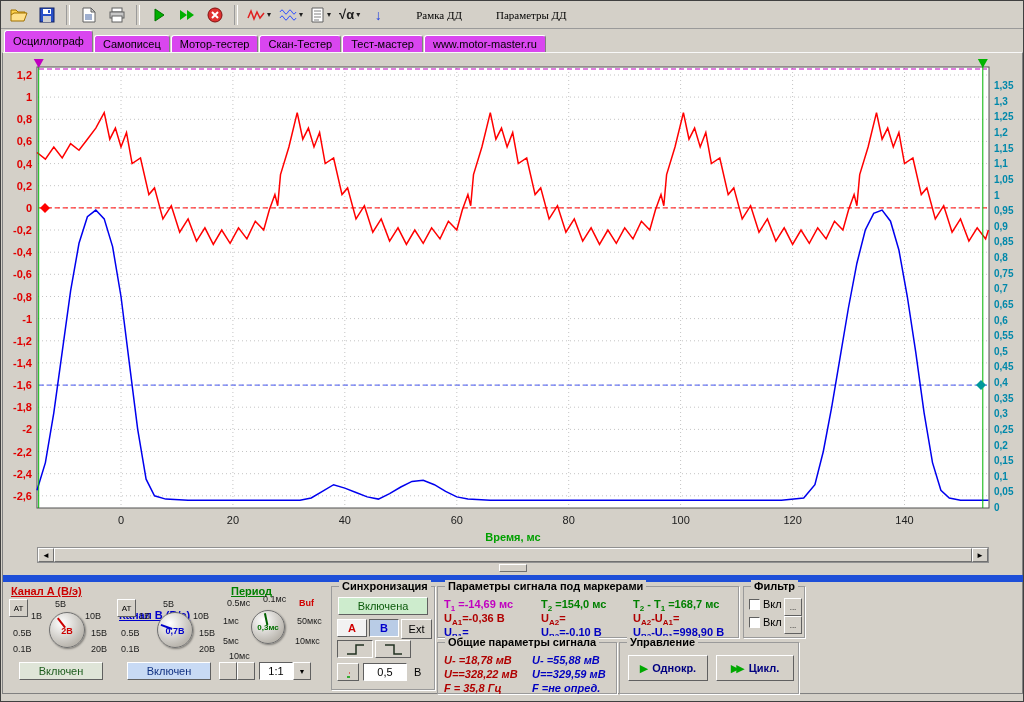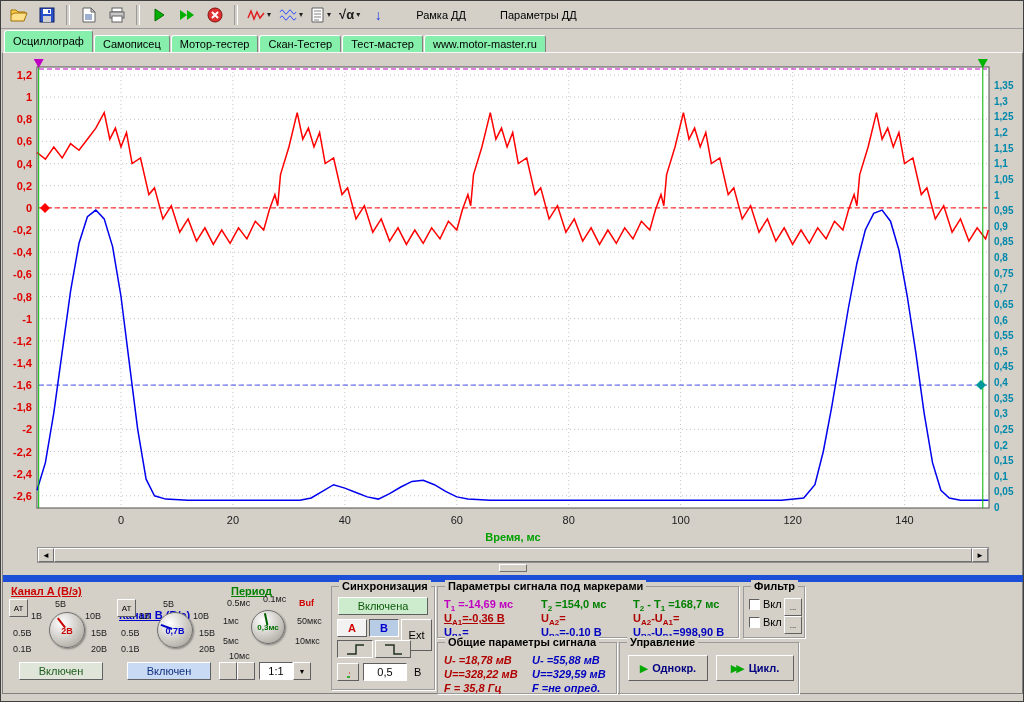--- a/index.html
+++ b/index.html
@@ -6,27 +6,27 @@
   #window{width:1024px;height:702px;position:relative;overflow:hidden;background:#d4d0c8;
     font-family:"Liberation Sans",sans-serif;font-size:11px;color:#000;border:1px solid #404040;box-sizing:border-box;}
   .abs{position:absolute;}
   
   .toolbar{position:absolute;left:0;top:0;width:100%;height:28px;display:flex;align-items:center;
     padding-left:4px;box-sizing:border-box;background:#d4d0c8;border-bottom:1px solid #9a9a9a;}
   .tbtn{height:23px;min-width:26px;display:inline-flex;align-items:center;justify-content:center;
     background:transparent;border:1px solid transparent;margin:0 1px;padding:0 2px;cursor:default;}
   .tsep{width:2px;height:20px;border-left:1px solid #9a9a9a;border-right:1px solid #ffffff;margin:0 5px;}
   .tlabel{height:22px;border:1px solid transparent;background:transparent;padding:0 9px;font-size:11px;
-    font-family:Liberation Sans, sans-serif;margin-left:14px;}
+    font-family:Liberation Serif, serif;margin-left:14px;}
   .dd{font-size:8px;margin-left:2px;color:#202020;}
   .mathglyph{font-size:13px;font-weight:bold;color:#202020;}
   .arrglyph{font-size:14px;font-weight:bold;color:#2040e0;}
   
   .tabbar{position:absolute;left:0;top:28px;width:100%;height:23px;padding-left:3px;box-sizing:border-box;white-space:nowrap;}
-  .tab{display:inline-block;height:17px;line-height:17px;padding:0 8px;margin-right:1px;background:#86efac;
+  .tab{display:inline-block;height:17px;line-height:17px;padding:0 8px;margin-right:1px;background:#d946ef;
     border:1px solid #808080;border-bottom:none;border-top-color:#fff;border-left-color:#fff;
     border-radius:3px 3px 0 0;position:relative;top:4px;font-size:11px;}
   .tab.active{top:1px;height:21px;line-height:20px;z-index:3;}
   .main{position:absolute;left:1px;top:51px;width:1021px;height:642px;border:1px solid #808080;
     border-top:1px solid #f8f8f8;background:#d4d0c8;box-sizing:border-box;}
   
   #chart-svg{position:absolute;left:8px;top:55px;}
   .ytl{fill:#e00000;font:bold 11px "Liberation Sans",sans-serif;}
   .ytr{fill:#0088aa;font:bold 10px "Liberation Sans",sans-serif;}
   .xtl{fill:#202020;font:11px "Liberation Sans",sans-serif;}
@@ -338,21 +338,21 @@
       <button class="b3" style="left:74px;top:78px;width:14px;height:17px;font-size:7px;">
           <span>▼</span>
         </button>
     </div>
 
     <div class="group" style="left:328px;top:4px;width:104px;height:104px;">
       <span class="gcaption">Синхронизация</span>
       <button class="b3" style="left:6px;top:10px;width:90px;height:16px;background:#cdeccd;color:#0a5a0a;">Включена</button>
       <button class="b3" style="left:5px;top:32px;width:30px;height:17px;background:#f2f2f2;color:#d00000;font-weight:bold;">A</button>
       <button class="b3 sunken" style="left:37px;top:32px;width:30px;height:17px;background:#b9cce6;color:#0000cc;font-weight:bold;">B</button>
-      <button class="b3" style="left:69px;top:32px;width:31px;height:32px;">Ext</button>
+      <button class="b3" style="left:69px;top:32px;width:31px;height:20px;">Ext</button>
       <button class="b3 sunken" style="left:5px;top:53px;width:36px;height:17px;">
           <svg width="24" height="13">
             <polyline points="1,11 10,11 10,2 23,2" fill="none" stroke="#203020" stroke-width="1.5"></polyline>
           </svg>
         </button>
       <button class="b3" style="left:43px;top:53px;width:36px;height:17px;">
           <svg width="24" height="13">
             <polyline points="1,2 10,2 10,11 23,11" fill="none" stroke="#203020" stroke-width="1.5"></polyline>
           </svg>
         </button>
@@ -363,21 +363,21 @@
           </svg>
         </button>
       <input class="b3 sunken" style="left: 31px; top: 76px; width: 44px; height: 18px; background: rgb(255, 255, 255); text-align: center;" value="0,5">
       <span class="abs" style="left:82px;top:79px;font-size:11px;">В</span>
     </div>
 
     <div class="group" style="left:434px;top:4px;width:302px;height:52px;">
       <span class="gcaption">Параметры сигнала под маркерами</span>
       <div class="abs" id="marker-params-rows" style="left:6px;top:8px;right:2px;">
           <div class="prow"><span class="pitem" style="color: rgb(192, 0, 192); width: 97px;">T<sub>1</sub> =-14,69 мс</span><span class="pitem" style="color: rgb(0, 128, 0); width: 92px;">T<sub>2</sub> =154,0 мс</span><span class="pitem" style="color: rgb(0, 128, 0);">T<sub>2</sub> - T<sub>1</sub> =168,7 мс</span></div>
-          <div class="prow"><span class="pitem" style="color: rgb(176, 0, 0); width: 97px; text-decoration: underline;">U<sub>A1</sub>=-0,36 В</span><span class="pitem" style="color: rgb(176, 0, 0); width: 92px;">U<sub>A2</sub>=</span><span class="pitem" style="color: rgb(176, 0, 0);">U<sub>A2</sub>-U<sub>A1</sub>=</span></div>
+          <div class="prow"><span class="pitem" style="color: rgb(176, 0, 0); width: 97px;">U<sub>A1</sub>=-0,36 В</span><span class="pitem" style="color: rgb(176, 0, 0); width: 92px;">U<sub>A2</sub>=</span><span class="pitem" style="color: rgb(176, 0, 0);">U<sub>A2</sub>-U<sub>A1</sub>=</span></div>
           <div class="prow"><span class="pitem" style="color: rgb(0, 0, 192); width: 97px;">U<sub>B1</sub>=</span><span class="pitem" style="color: rgb(0, 0, 192); width: 92px;">U<sub>B2</sub>=-0,10 В</span><span class="pitem" style="color: rgb(0, 0, 192);">U<sub>B2</sub>-U<sub>B1</sub>=998,90 В</span></div>
         </div>
     </div>
 
     <div class="group" style="left:434px;top:60px;width:180px;height:52px;">
       <span class="gcaption">Общие параметры сигнала</span>
       <div class="abs" id="general-params-rows" style="left:6px;top:8px;right:2px;font-style:italic;">
           <div class="prow"><span class="pitem" style="color: rgb(176, 0, 0); width: 88px;">U- =18,78 мВ</span><span class="pitem" style="color: rgb(0, 0, 192);">U- =55,88 мВ</span></div>
           <div class="prow"><span class="pitem" style="color: rgb(176, 0, 0); width: 88px;">U==328,22 мВ</span><span class="pitem" style="color: rgb(0, 0, 192);">U==329,59 мВ</span></div>
           <div class="prow"><span class="pitem" style="color: rgb(176, 0, 0); width: 88px;">F = 35,8 Гц</span><span class="pitem" style="color: rgb(0, 0, 192);">F =не опред.</span></div>

